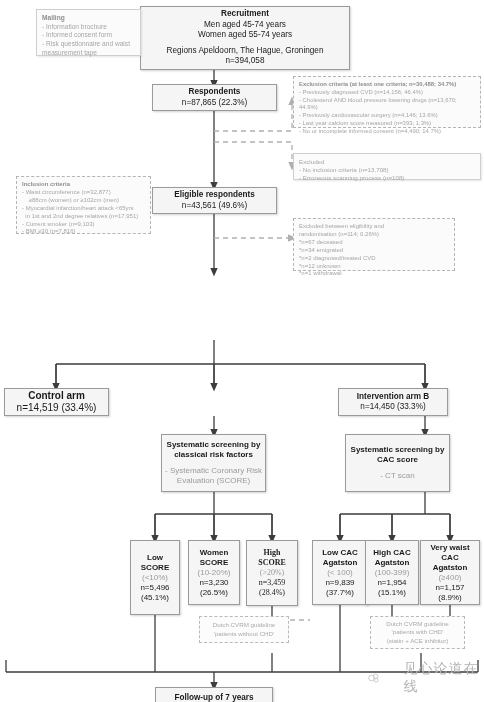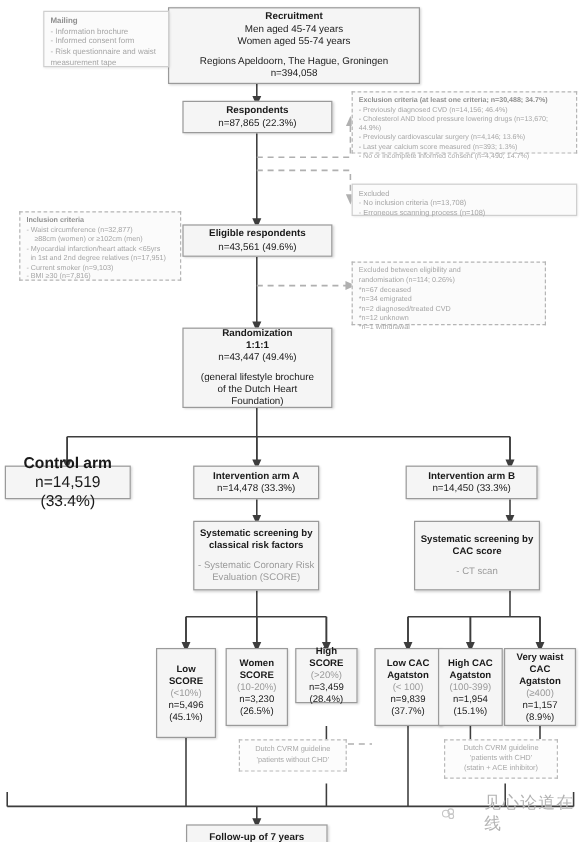--- a/index.html
+++ b/index.html
@@ -116,39 +116,26 @@
   <div class="node" style="left:152px;top:84px;width:125px;height:27px;font-size:8.2px;">
       <span class="ln b">Respondents</span>
       <span class="ln">n=87,865 (22.3%)</span>
     </div>
 
   <div class="node" style="left:152px;top:187px;width:125px;height:27px;font-size:8.2px;">
       <span class="ln b">Eligible respondents</span>
       <span class="ln">n=43,561 (49.6%)</span>
     </div>
 
-  <div class="node" style="left:152px;top:273px;width:125px;height:67px;font-size:8.2px;">
-      <span class="ln b">Randomization</span>
-      <span class="ln b">1:1:1</span>
-      <span class="ln">n=43,447 (49.4%)</span>
-      <span class="ln sp">&nbsp;</span>
-      <span class="ln">(general lifestyle brochure</span>
-      <span class="ln">of the Dutch Heart</span>
-      <span class="ln">Foundation)</span>
-    </div>
-
-  <div class="node" style="left:4px;top:388px;width:105px;height:28px;font-size:13px;">
+
+  <div class="node" style="left:4px;top:388px;width:105px;height:28px;font-size:10px;">
       <span class="ln b">Control arm</span>
       <span class="ln">n=14,519 (33.4%)</span>
     </div>
 
-  <div class="node" style="left:161px;top:388px;width:105px;height:28px;font-size:8.2px;">
-      <span class="ln b">Intervention arm A</span>
-      <span class="ln">n=14,478 (33.3%)</span>
-    </div>
 
   <div class="node" style="left:338px;top:388px;width:110px;height:28px;font-size:8.2px;">
       <span class="ln b">Intervention arm B</span>
       <span class="ln">n=14,450 (33.3%)</span>
     </div>
 
   <div class="node" style="left:161px;top:434px;width:105px;height:58px;font-size:8px;">
       <span class="ln b">Systematic screening by</span>
       <span class="ln b">classical risk factors</span>
       <span class="ln sp">&nbsp;</span>
@@ -172,21 +159,21 @@
     </div>
 
   <div class="node" style="left:188px;top:540px;width:52px;height:65px;font-size:8px;">
       <span class="ln b">Women</span>
       <span class="ln b">SCORE</span>
       <span class="ln g">(10-20%)</span>
       <span class="ln">n=3,230</span>
       <span class="ln">(26.5%)</span>
     </div>
 
-  <div class="node" style="left:246px;top:540px;width:52px;height:46px;font-size:8px;">
+  <div class="node" style="left:246px;top:540px;width:52px;height:66px;font-size:8px;font-family:Liberation Serif, serif;">
       <span class="ln b">High</span>
       <span class="ln b">SCORE</span>
       <span class="ln g">(&gt;20%)</span>
       <span class="ln">n=3,459</span>
       <span class="ln">(28.4%)</span>
     </div>
 
   <div class="node" style="left:312px;top:540px;width:56px;height:65px;font-size:8px;">
       <span class="ln b">Low CAC</span>
       <span class="ln b">Agatston</span>

